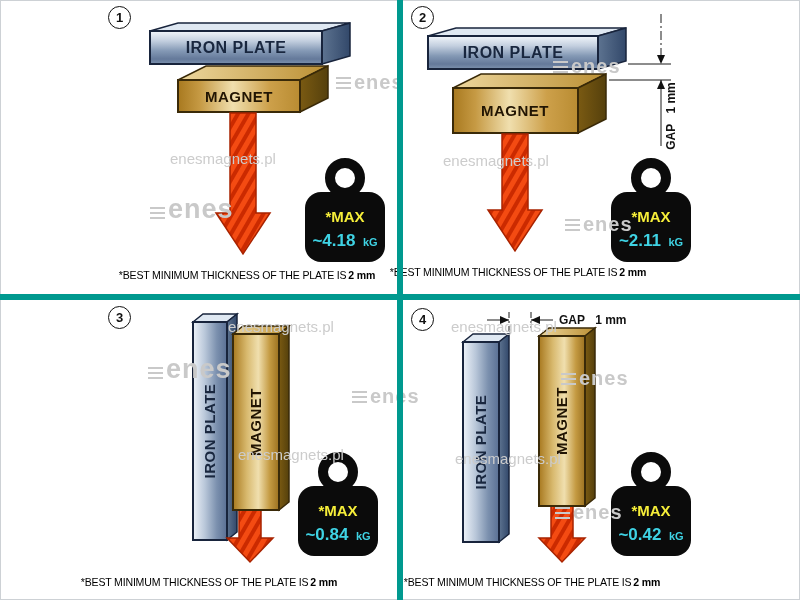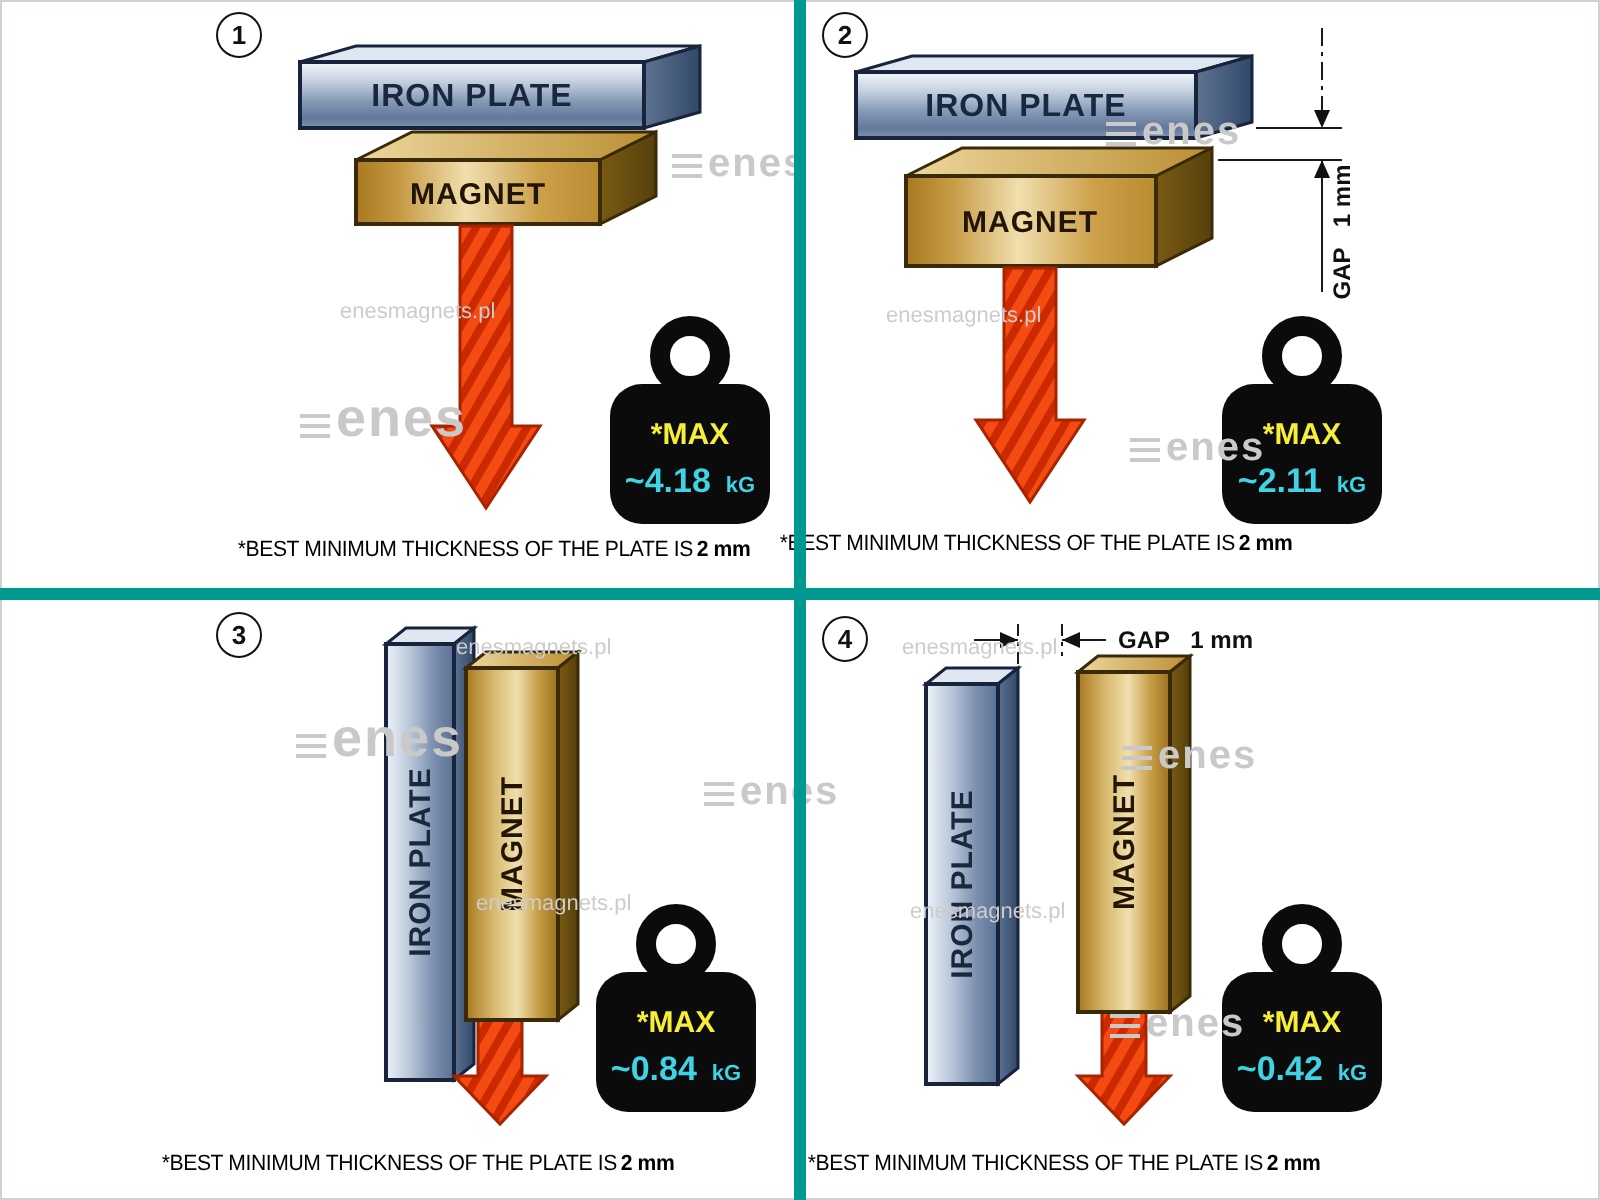--- a/index.html
+++ b/index.html
@@ -16,21 +16,21 @@
   .num {
     position:absolute; width:21px; height:21px; border:1.5px solid #111;
     border-radius:50%; background:#fff; display:flex; align-items:center;
     justify-content:center; font-size:13px; font-weight:bold; color:#111; z-index:5;
   }
   .caption {
     position:absolute; white-space:nowrap; transform:translateX(-50%) scaleX(.96);
     font-size:11px; color:#000; letter-spacing:-0.2px; z-index:5;
   }
   .caption b { margin-left:2px; }
-  .wm-site { position:absolute; color:#cccccc; font-size:11px; z-index:3; white-space:nowrap; }
+  .wm-site { position:absolute; color:#cccccc; font-size:15px; z-index:3; white-space:nowrap; }
   .enes-logo {
     position:absolute; display:flex; align-items:flex-end; gap:3px;
     color:#c9c9c9; font-weight:bold; font-size:20px; line-height:0.85;
     letter-spacing:1px; z-index:3;
   }
   .enes-logo.lg { font-size:27px; }
   .enes-bars {
     display:inline-block; width:15px; height:13px; margin-bottom:1px;
     background:repeating-linear-gradient(#c9c9c9 0 2px, transparent 2px 5px);
   }

